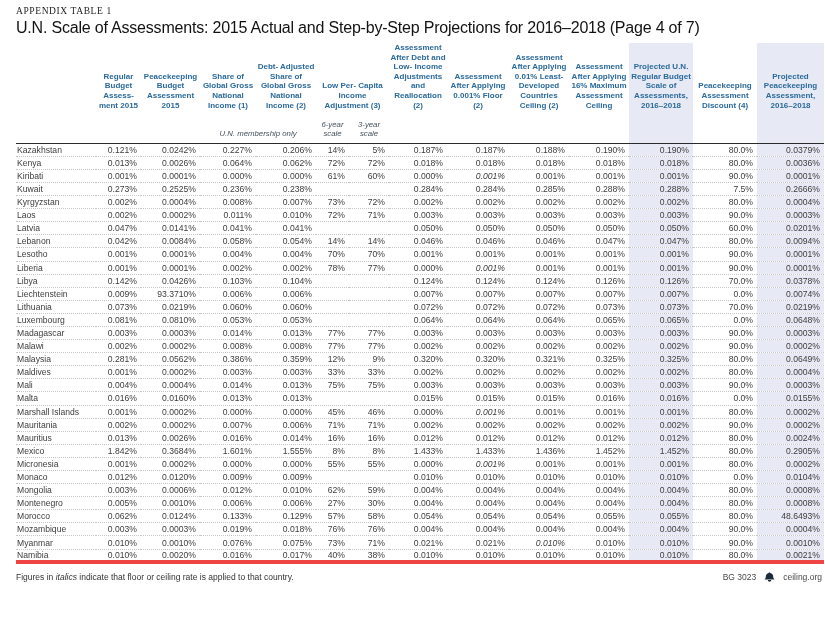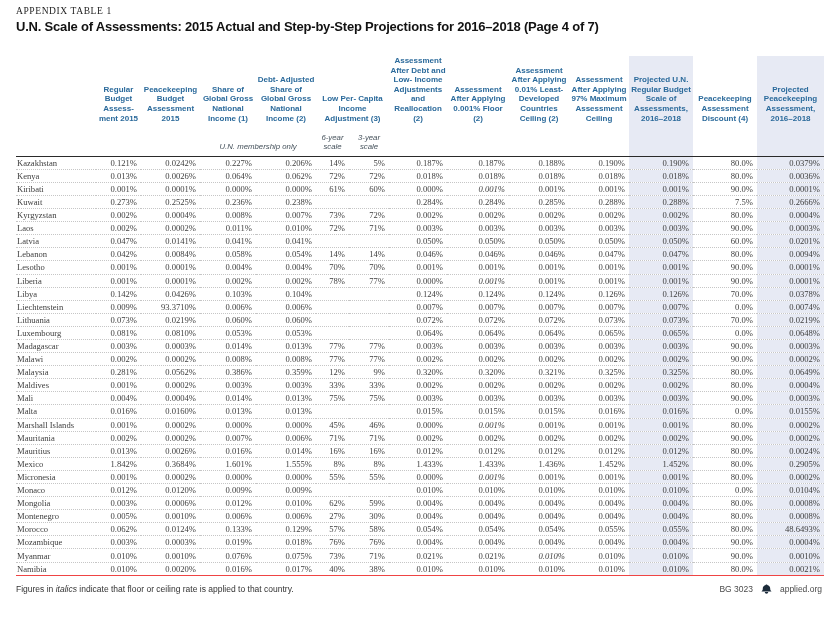--- a/index.html
+++ b/index.html
@@ -1,33 +1,33 @@
 <!DOCTYPE html>
 <html><head>
 <meta charset="utf-8">
 <style>
   * { margin:0; padding:0; box-sizing:border-box; }
   html,body { width:825px; height:621px; background:#ffffff; overflow:hidden; }
   body { font-family:"Liberation Sans", sans-serif; color:#3d3d3d; padding:6px 2px 0 16px; }
 
   .eyebrow { font-family:"Liberation Serif", serif; font-size:9.5px; letter-spacing:.6px; color:#222; }
-  .title   { font-size:13px; font-weight:bold; color:#121212; margin:3px 0 22px 0; letter-spacing:-0.2px; }
+  .title   { font-size:16px; font-weight:normal; color:#121212; margin:3px 0 6px 0; letter-spacing:-0.2px; }
 
   table { border-collapse:collapse; table-layout:fixed; width:806px; }
   thead th { font-size:8px; font-weight:bold; color:#2b6a9b; 
              vertical-align:bottom; line-height:1.2; padding:0 1px 3px 1px; }
   thead tr.subrow td { font-size:7.8px; font-style:italic; font-weight:normal; color:#44505a;
              text-align:center; vertical-align:bottom; line-height:1.2; height:30px; padding-bottom:4px; }
   thead { border-bottom:1.5px solid #2a2a2a; }
 
   tbody td { font-size:8.6px; height:13.1px; white-space:nowrap; overflow:hidden;
              text-align:right; padding:0 4px 0 0; color:#3d3d3d; }
   tbody td.country { text-align:left; padding:0 0 0 1px; }
   tbody tr + tr td { border-top:1px dotted #c6c6c6; }
-  tbody { border-bottom:1px solid #ef4444;font-family:Liberation Serif, serif; }
+  tbody { border-bottom:4px solid #ef4444; }
   td.italic { font-style:italic; }
   .shade { background:#e7eaf4; }
 
   .footer { display:flex; justify-content:space-between; align-items:center; width:806px; margin-top:8px; }
   .note { font-size:8.5px; color:#333; }
   .note .it { font-style:italic; }
   .credit { font-size:8.5px; color:#4a4a4a; display:flex; align-items:center; gap:8px; }
   .logo { display:inline-block; width:11px; height:10px; }
 </style>
 </head>
@@ -57,21 +57,21 @@
     <tr>
       <th></th>
       <th>Regular Budget Assess- ment 2015</th>
       <th>Peacekeeping Budget Assessment 2015</th>
       <th>Share of Global Gross National Income (1)</th>
       <th>Debt- Adjusted Share of Global Gross National Income (2)</th>
       <th colspan="2">Low Per- Capita Income Adjustment (3)</th>
       <th>Assessment After Debt and Low- Income Adjustments and Reallocation (2)</th>
       <th>Assessment After Applying 0.001% Floor (2)</th>
       <th>Assessment After Applying 0.01% Least- Developed Countries Ceiling (2)</th>
-      <th>Assessment After Applying 97% Maximum Assessment Ceiling</th>
+      <th>Assessment After Applying 16% Maximum Assessment Ceiling</th>
       <th class="shade">Projected U.N. Regular Budget Scale of Assessments, 2016–2018</th>
       <th>Peacekeeping Assessment Discount (4)</th>
       <th class="shade">Projected Peacekeeping Assessment, 2016–2018</th>
     </tr>
     <tr class="subrow">
       <td></td>
       <td></td>
       <td></td>
       <td colspan="2">U.N. membership only</td>
       <td>6-year scale</td>
@@ -604,15 +604,15 @@
 <div class="footer">
   <div class="note"><span>Figures in </span><span class="it">italics</span><span> indicate that floor or ceiling rate is applied to that country.</span></div>
   <div class="credit">
     <span>BG 3023</span>
     <span class="logo">
       <svg viewBox="0 0 11 10" width="11" height="10">
           <path d="M5.5 0.3c-0.5 0-0.8 0.3-0.8 0.7C3 1.4 1.8 2.8 1.8 4.6c0 1.3-0.4 2.2-1.3 2.9h10c-0.9-0.7-1.3-1.6-1.3-2.9 0-1.8-1.2-3.2-2.9-3.6 0-0.4-0.3-0.7-0.8-0.7z" fill="#1c2b3a"></path>
           <path d="M3.8 8.1h3.4c0 0.9-0.7 1.6-1.7 1.6s-1.7-0.7-1.7-1.6z" fill="#1c2b3a"></path>
         </svg>
     </span>
-    <span>applied.org</span>
+    <span>ceiling.org</span>
   </div>
 </div>
 
 </body></html>

